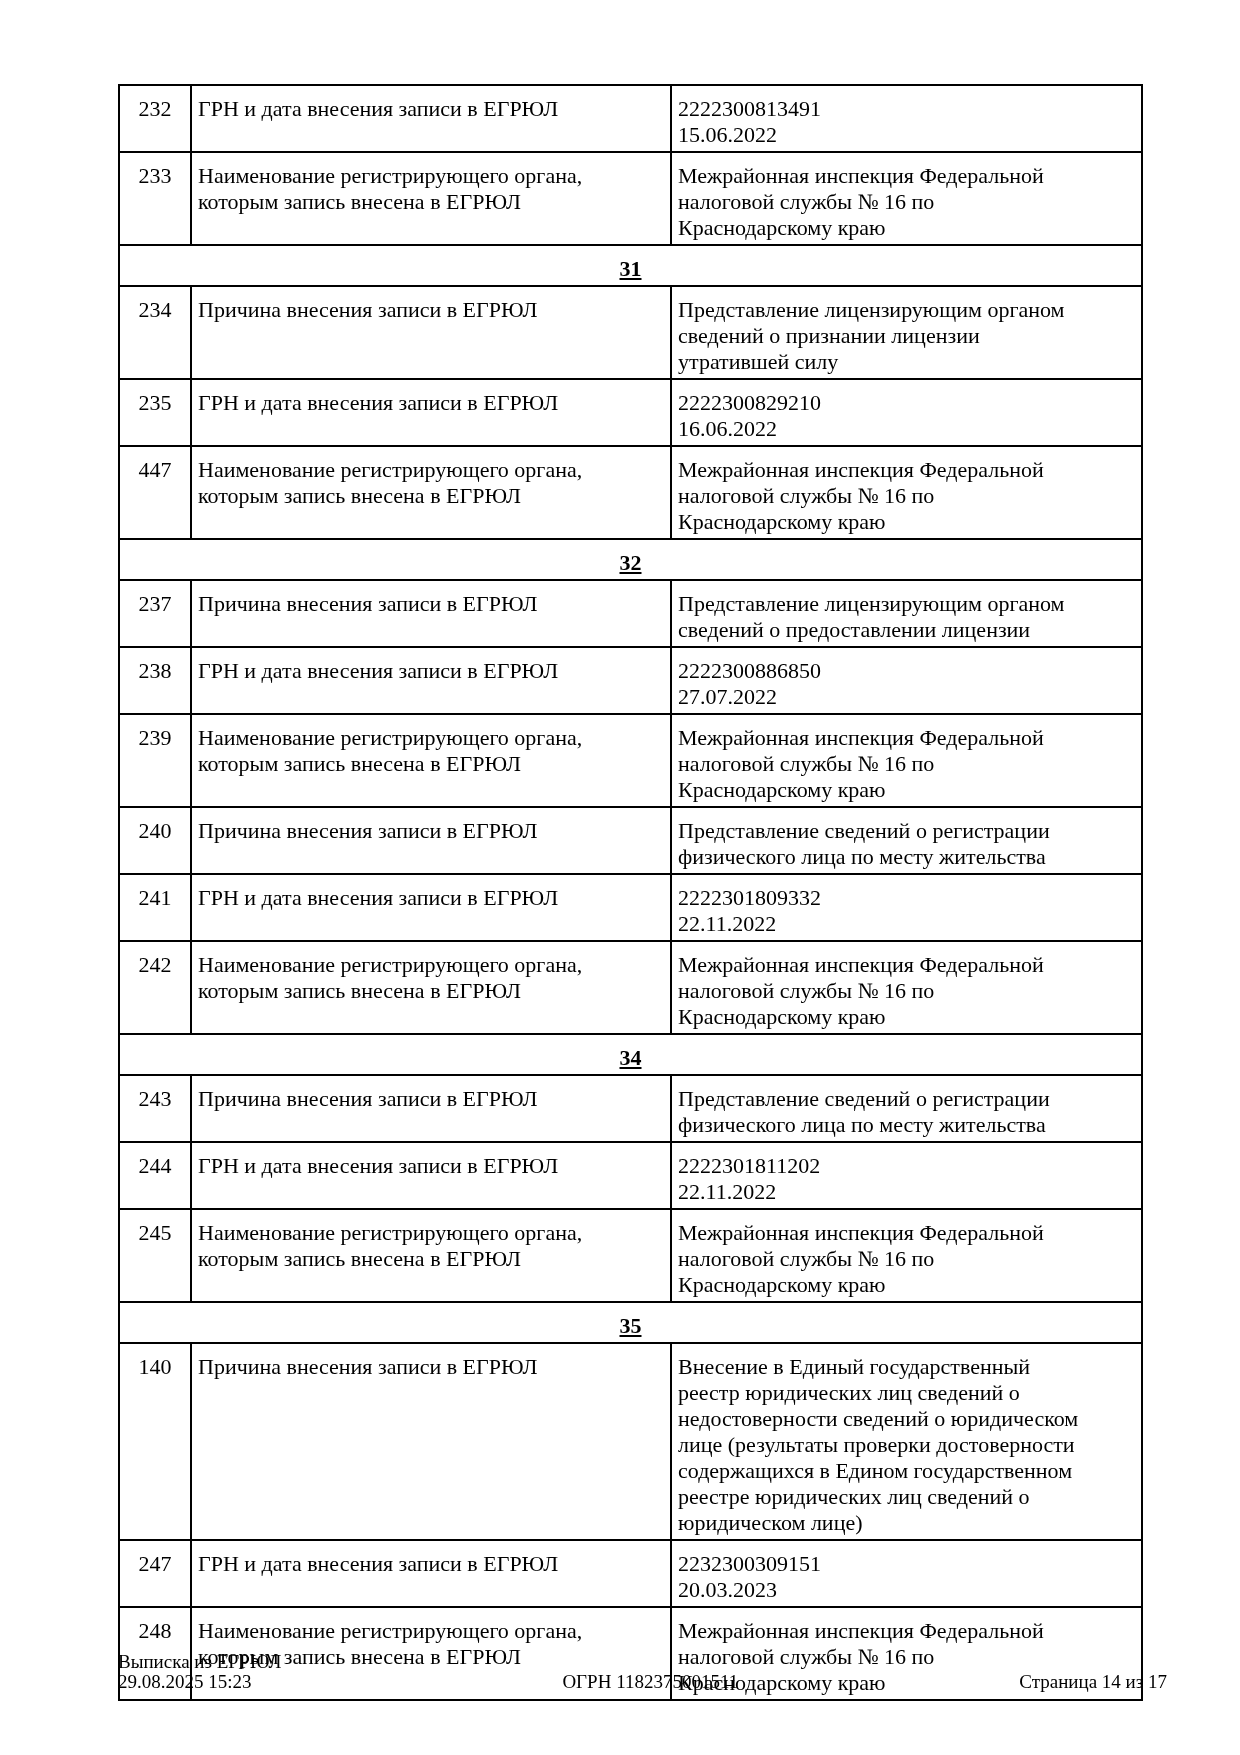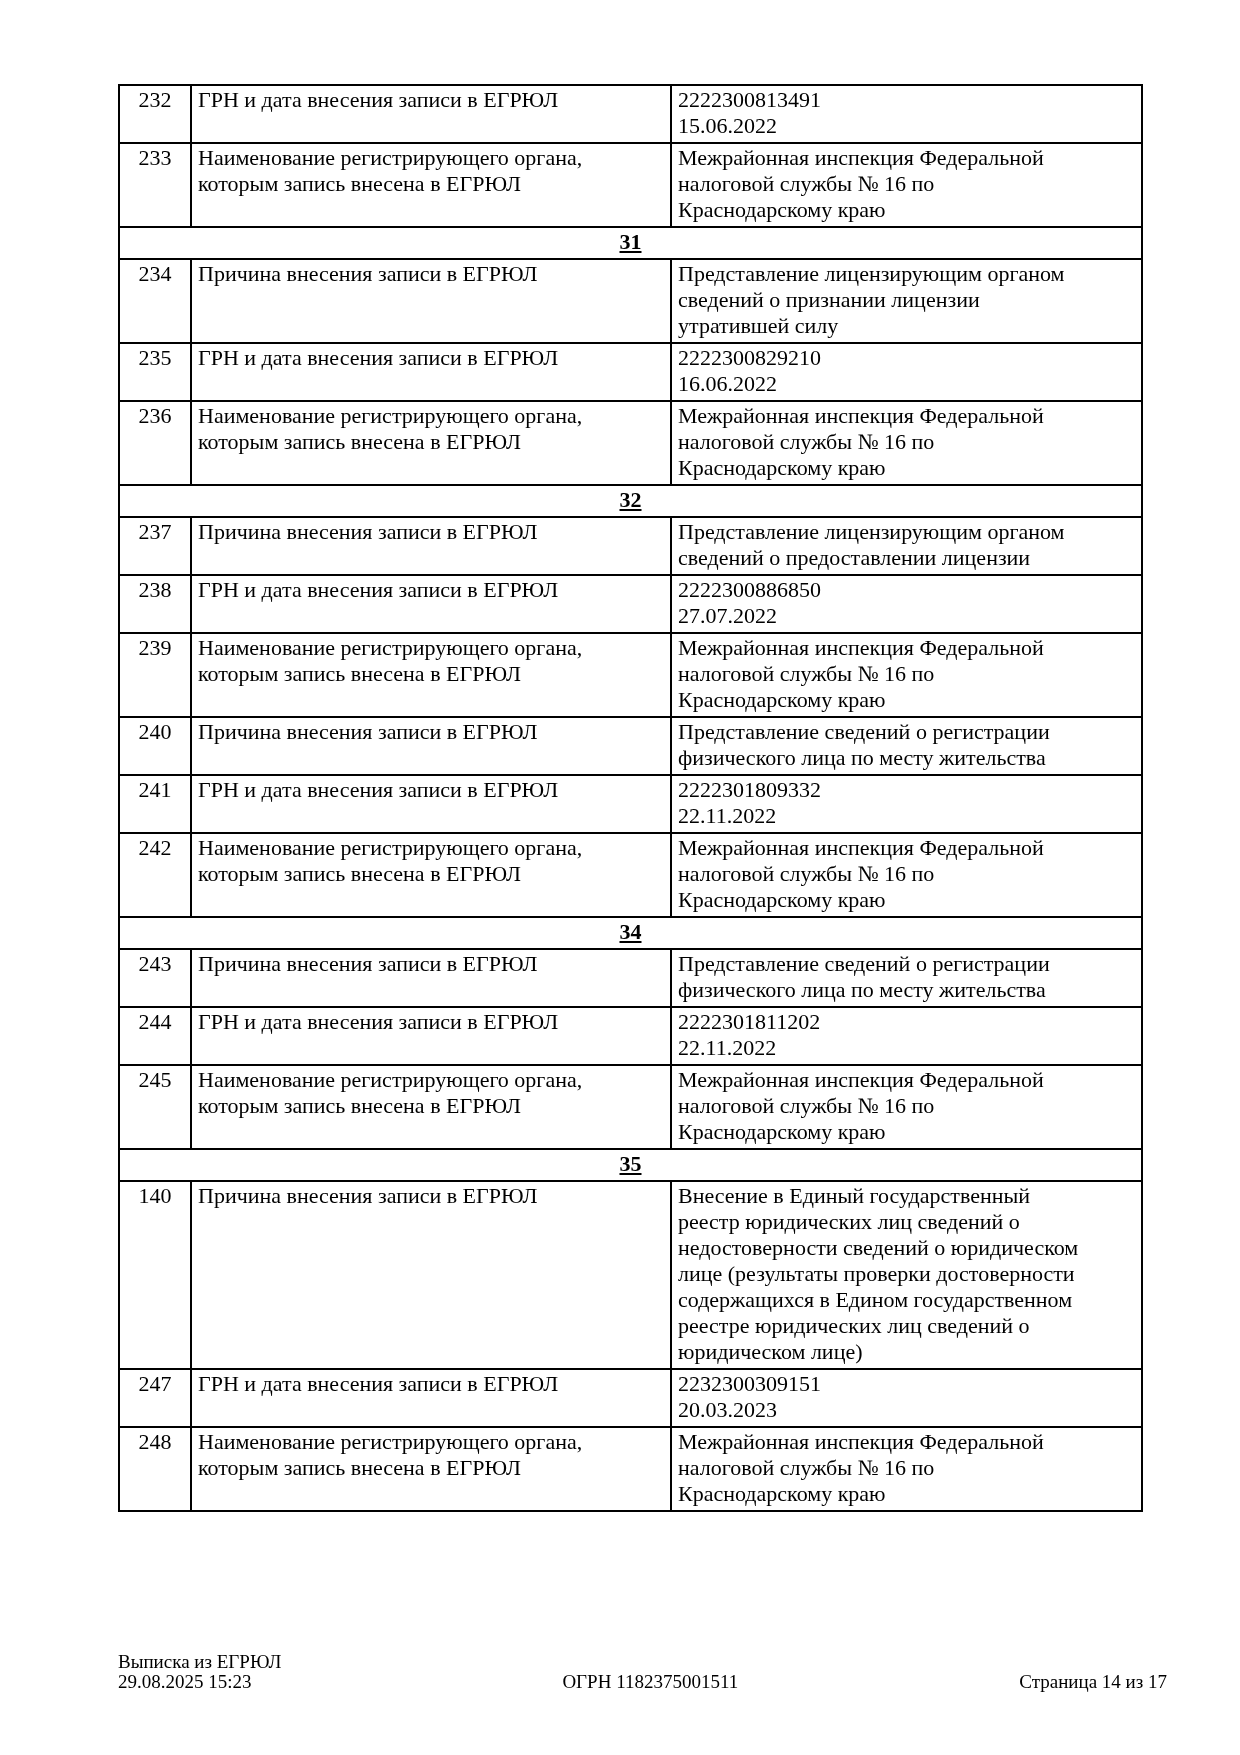--- a/index.html
+++ b/index.html
@@ -21,21 +21,21 @@
     top: 84px;
     width: 1023px;
     border-collapse: collapse;
     table-layout: fixed;
   }
   table.registry-table td {
     border: 2px solid #000000;
     vertical-align: top;
     font-size: 22px;
     line-height: 26px;
-    padding: 1px 6px 3px 6px;
+    padding: 10px 6px 3px 6px;
     white-space: pre-line;
     overflow: hidden;
   }
   td.c-num {
     text-align: center;
     padding-left: 2px;
     padding-right: 2px;
   }
   td.c-section {
     text-align: center;
@@ -93,21 +93,21 @@
 сведений о признании лицензии
 утратившей силу</td>
     </tr>
     <tr>
       <td class="c-num">235</td>
       <td class="c-label">ГРН и дата внесения записи в ЕГРЮЛ</td>
       <td class="c-value">2222300829210
 16.06.2022</td>
     </tr>
     <tr>
-      <td class="c-num">236</td>
+      <td class="c-num">447</td>
       <td class="c-label">Наименование регистрирующего органа,
 которым запись внесена в ЕГРЮЛ</td>
       <td class="c-value">Межрайонная инспекция Федеральной
 налоговой службы № 16 по
 Краснодарскому краю</td>
     </tr>
     <tr>
       <td class="c-section" colspan="3">32</td>
     </tr>
     <tr>

